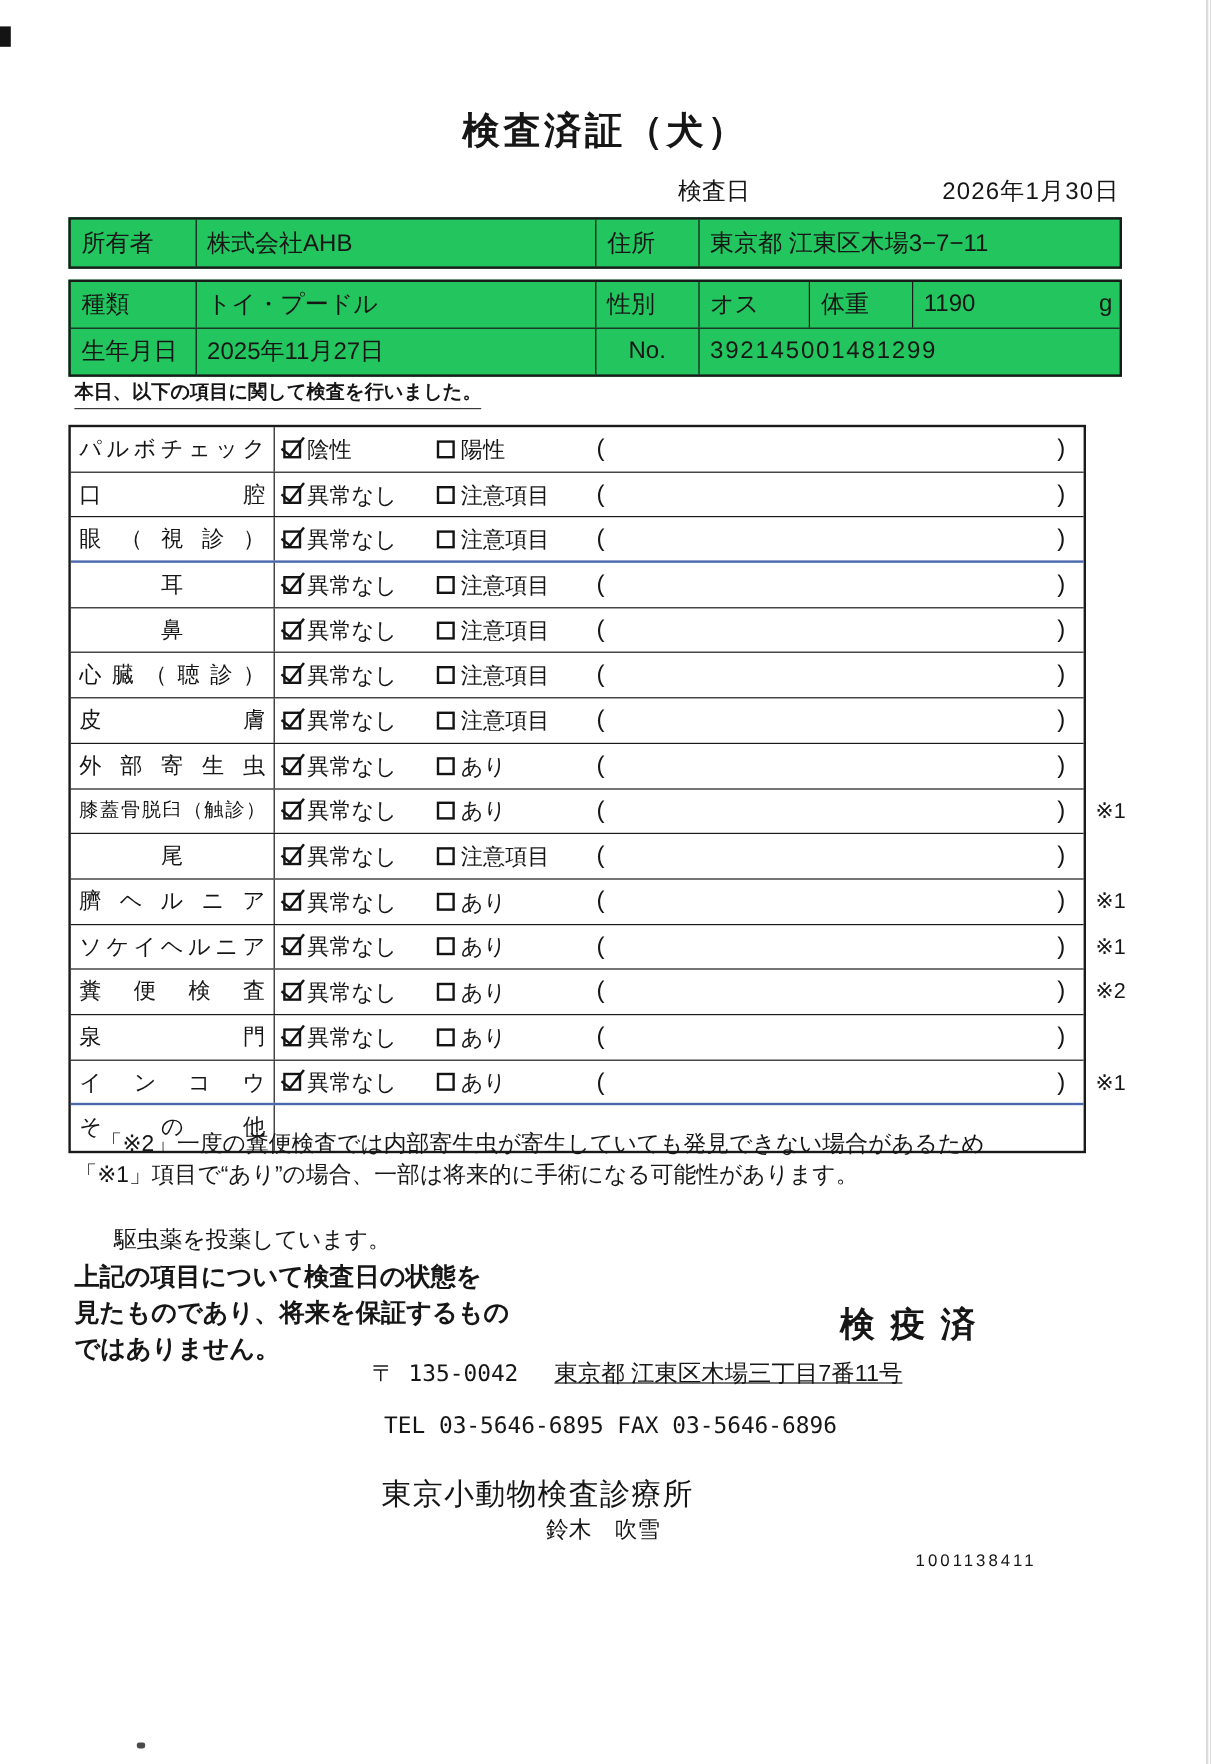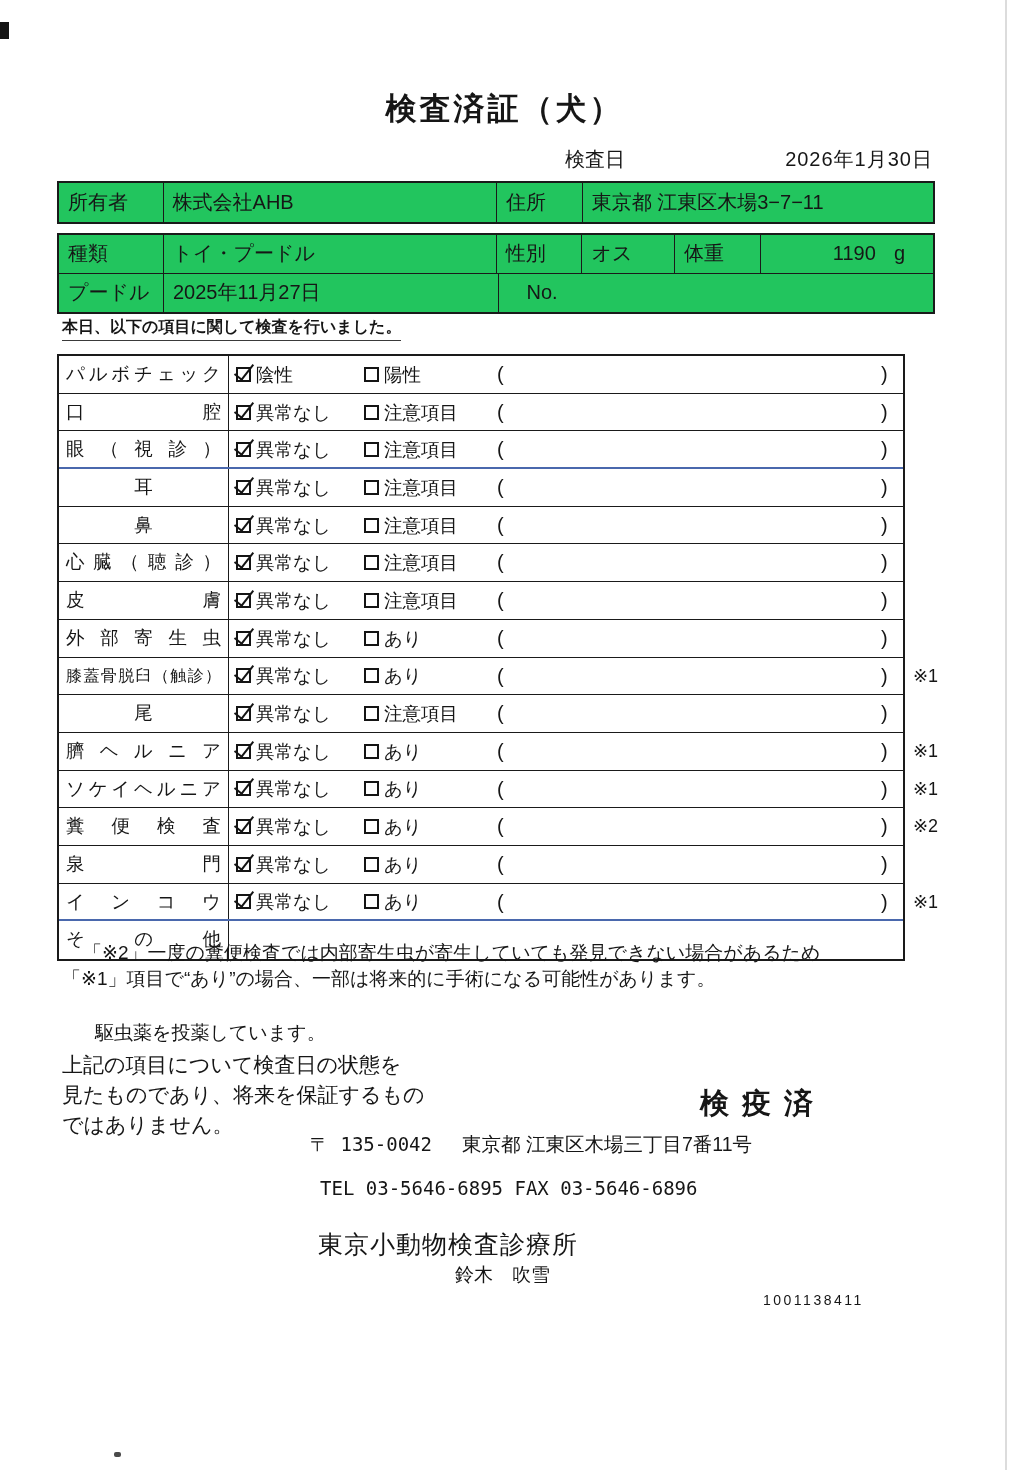--- a/index.html
+++ b/index.html
@@ -29,21 +29,21 @@
   .tcell {
     border-right:1.6px solid #1a1a1a; display:flex; align-items:center;
     padding:0 9px; font-size:20px; white-space:nowrap; overflow:visible;
   }
   .tcell:last-child { border-right:none; }
   .w-label  { width:105px; }
   .w-value  { width:335px; }
   .w-label2 { width:86px; }
   .w-sex    { width:93px; }
   .w-weight { width:86px; }
-  .w-wval   { width:173px; justify-content:flex-end; padding-right:28px; }
+  .w-wval   { width:173px; justify-content:space-between; padding-right:6px; }
   .w-last   { width:352px; }
   .center   { justify-content:center; }
   .unit { margin-left:18px; }
   .num { letter-spacing:1.5px; }
 
   .intro {
     position:absolute; top:317px; left:62px; font-size:16px; font-weight:bold;
     border-bottom:1.5px solid #3a3a3a; padding-bottom:2px;
   }
 
@@ -76,25 +76,25 @@
   .paren { position:absolute; top:0; font-size:20px; line-height:36px; }
   .paren.po { left:268px; }
   .paren.pc { left:652px; }
   .chk-note { position:absolute; left:calc(100% + 10px); top:0; line-height:37px; font-size:18px; white-space:nowrap; }
 
   .note-line { position:absolute; left:62px; font-size:19px; }
   .note-1 { top:966px; }
   .note-2a { top:940px;margin-left:21px; }
   .note-2b { top:1020px; left:95px; }
 
-  .disclaimer { position:absolute; top:1050px; left:62px; font-size:21px; font-weight:normal; line-height:30px; }
+  .disclaimer { position:absolute; top:1050px; left:62px; font-size:21px; font-weight:bold; line-height:30px; }
   .stamp { position:absolute; top:1084px; left:700px; font-size:29px; letter-spacing:13px; font-weight:bold; }
 
   .postal   { position:absolute; top:1132px; left:310px; font-size:19px; font-family:"DejaVu Sans Mono","Liberation Mono",monospace; }
-  .addr2    { position:absolute; top:1131px; left:462px; font-size:19.5px; }
+  .addr2    { position:absolute; top:1131px; left:462px; font-size:19.5px;text-decoration:underline; }
   .telfax   { position:absolute; top:1177px; left:320px; font-size:19px; font-family:"DejaVu Sans Mono","Liberation Mono",monospace; }
   .clinic   { position:absolute; top:1228px; left:318px; font-size:25px; letter-spacing:1px;font-family:Liberation Mono, monospace; }
   .inspector{ position:absolute; top:1262px; left:455px; font-size:19px; }
   .serial   { position:absolute; top:1292px; left:763px; font-size:14px; letter-spacing:2.5px; }
 </style>
 </head>
 <body>
 
 <div class="page">
   <div class="artifact-1"></div>
@@ -120,23 +120,24 @@
       <div class="tcell w-value">トイ・プードル</div>
       <div class="tcell w-label2">性別</div>
       <div class="tcell w-sex">オス</div>
       <div class="tcell w-weight">体重</div>
       <div class="tcell w-wval">
         <span>1190</span>
         <span class="unit">g</span>
       </div>
     </div>
     <div class="trow">
-      <div class="tcell w-label">プードル</div>
+      <div class="tcell w-label">生年月日</div>
       <div class="tcell w-value">2025年11月27日</div>
       <div class="tcell w-label2 center">No.</div>
+      <div class="tcell w-last num">392145001481299</div>
     </div>
   </div>
 
   <div class="intro">本日、以下の項目に関して検査を行いました。</div>
 
   <div class="chk-table">
 
     <div class="chk-row">
       <div class="chk-label j">パルボチェック</div>
       <div class="chk-opts">

